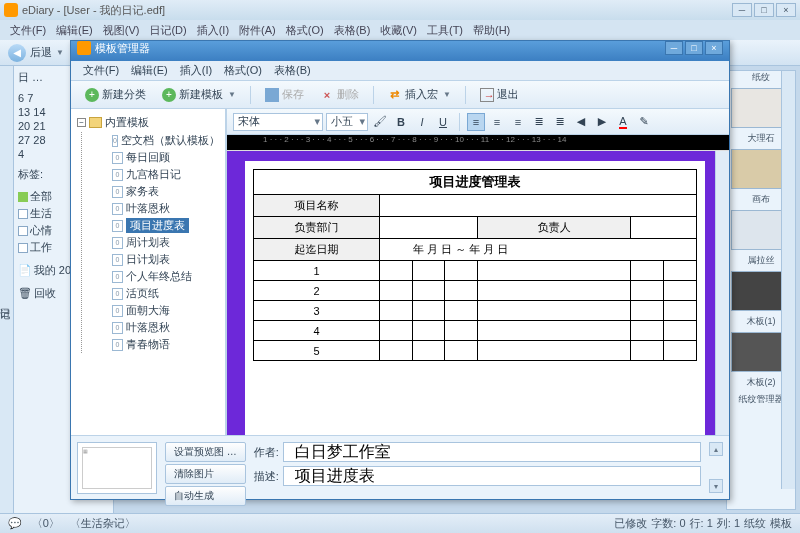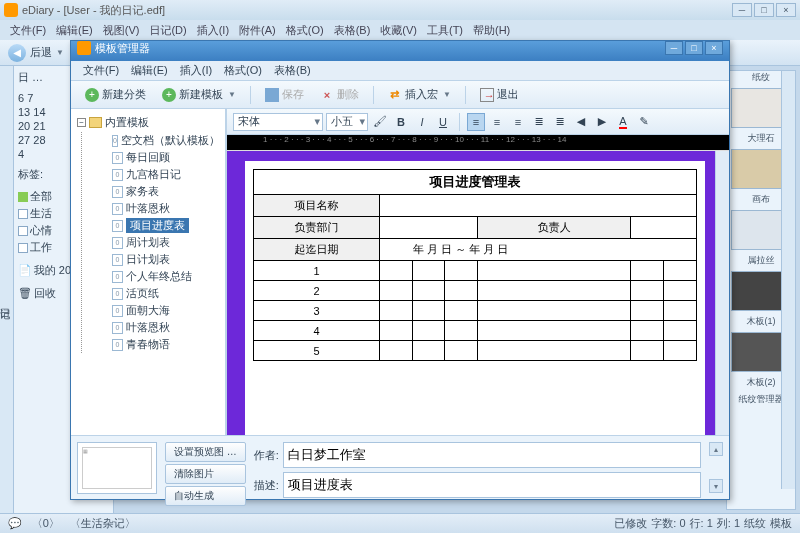--- a/index.html
+++ b/index.html
@@ -78,21 +78,21 @@
 .escroll{width:14px;background:#e0ecf7;border-left:1px solid #bcd3e8}
 
 .modal-footer{height:64px;background:#eaf3fb;border-top:1px solid #bcd3e8;display:flex;padding:6px;gap:8px}
 .preview{width:80px;height:52px;background:#fff;border:1px solid #a9c4de;padding:4px}
 .preview-inner{width:100%;height:100%;border:1px solid #ccc;font-size:5px;color:#999;overflow:hidden}
 .foot-btns{display:flex;flex-direction:column;gap:2px}
 .foot-btn{padding:2px 8px;background:linear-gradient(#fefefe,#e0ecf7);border:1px solid #a9c4de;border-radius:2px;color:#345;font-size:10px}
 .foot-fields{flex:1;display:flex;flex-direction:column;gap:4px}
 .ff-row{display:flex;align-items:center;gap:4px}
 .ff-row label{color:#345;font-size:11px}
-.ff-row input{flex:1;height:26px;border:1px solid #a9c4de;padding:0 4px;font-size:13px}
+.ff-row input{flex:1;height:20px;border:1px solid #a9c4de;padding:0 11px;font-size:16px}
 .foot-scroll{width:14px;display:flex;flex-direction:column;justify-content:space-between}
 .foot-scroll .arr{width:14px;height:14px;background:#d9e8f5;border:1px solid #a9c4de;display:flex;align-items:center;justify-content:center;font-size:8px;color:#678}
 .dim{color:#aaa}
 </style>
 </head>
 <body>
 
 <div class="main-window">
   <div class="main-titlebar">
     <div class="logo"></div>

